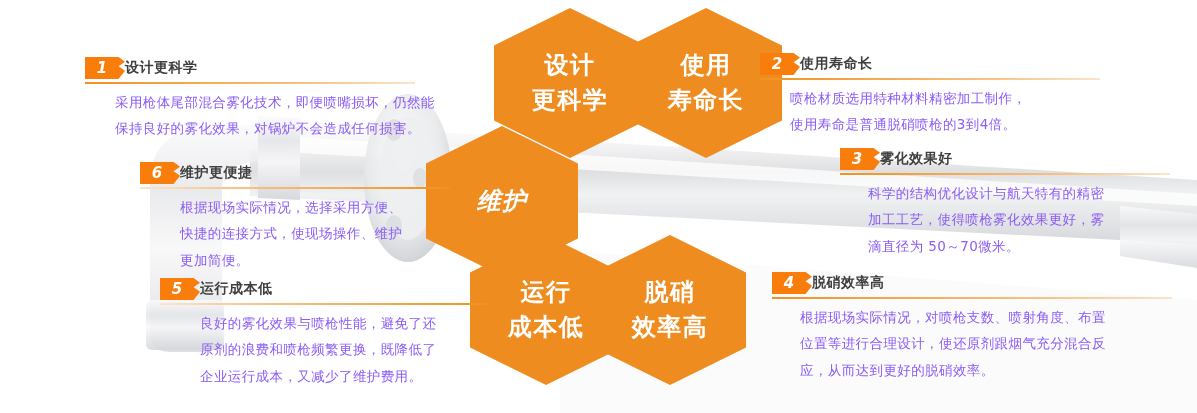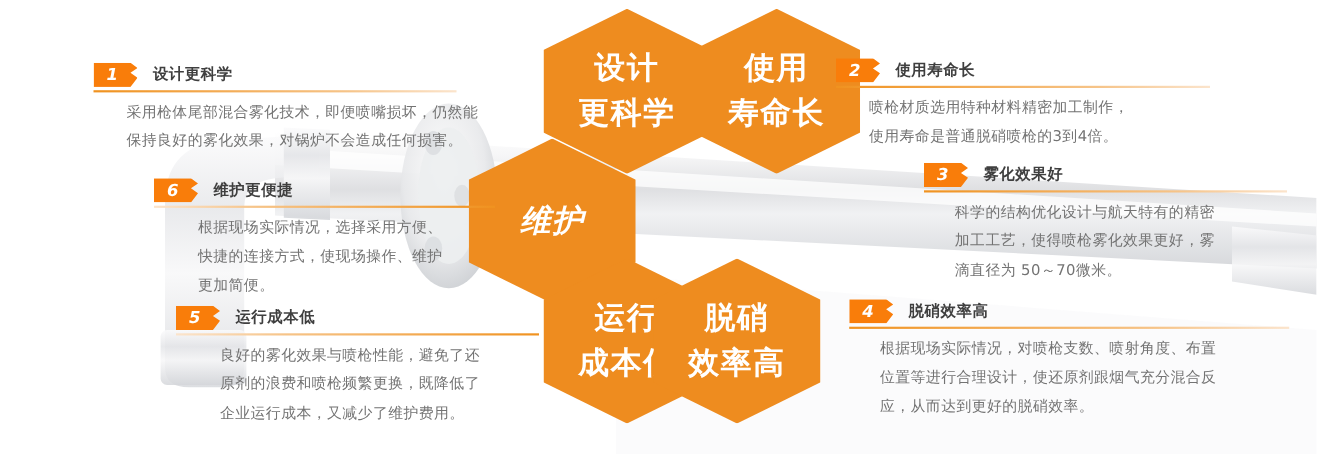--- a/index.html
+++ b/index.html
@@ -22,32 +22,32 @@
   
   .hex{
     position:absolute;
     width:152px;height:150px;
     background:#ee8c1f;
     clip-path:polygon(50% 0%,100% 25%,100% 75%,50% 100%,0% 75%,0% 25%);
     display:flex;flex-direction:column;
     align-items:center;justify-content:center;
     color:#ffffff;
     font-weight:bold;
-    font-size:28px;
+    font-size:24px;
     letter-spacing:1.5px;
     line-height:1.45;
     text-align:center;
   }
   .hex span{display:block;white-space:nowrap;}
 
   .hex-1{left:494px;top:8px;}
   .hex-2{left:630px;top:8px;}
   .hex-3{left:426px;top:126px;font-style:italic;}
   .hex-4{left:698px;top:126px;}
-  .hex-5{left:494px;top:235px;}
+  .hex-5{left:470px;top:235px;}
   .hex-6{left:594px;top:235px;text-align:center;}
 
   
   .block{position:absolute;}
   .head{
     display:flex;align-items:center;
     height:22px;
     margin-bottom:2px;
   }
   .badge{
@@ -57,38 +57,37 @@
     color:#ffffff;
     font-style:italic;
     font-weight:bold;
     font-size:15px;
     display:flex;align-items:center;justify-content:center;
     padding-right:6px;
     box-sizing:border-box;
     flex:0 0 auto;
   }
   .htitle{
-    margin-left:14px;
     font-size:14px;
     font-weight:bold;
     color:#3f3f3f;
     letter-spacing:.5px;
     white-space:nowrap;
   }
   .rule{
     height:2px;
     background:linear-gradient(to right,#f0921f,#f6c489 70%,#fbe4cc);
     margin:3px 0 5px 0;
   }
   .rule.rev{
     background:linear-gradient(to left,#f0921f,#f6c489 70%,#fbe4cc);
   }
   .body{
     font-size:13.5px;
-    color:#737373;
+    color:#8b5cf6;
     line-height:1.95;
     letter-spacing:.4px;
   }
   .body p{margin:0;white-space:nowrap;}
 
   
   .b1{left:85px;top:57px;width:330px;}
   .b1 .body{padding-left:30px;}
   .b2{left:760px;top:53px;width:340px;}
   .b2 .body{padding-left:30px;}

